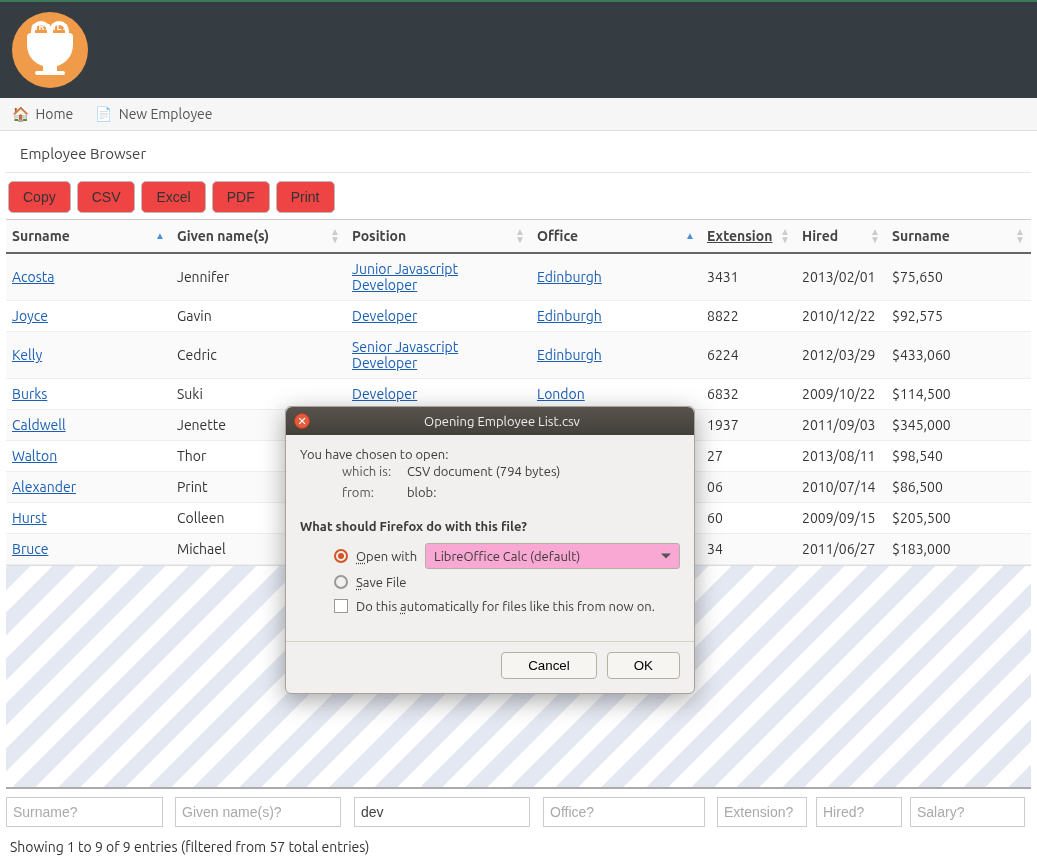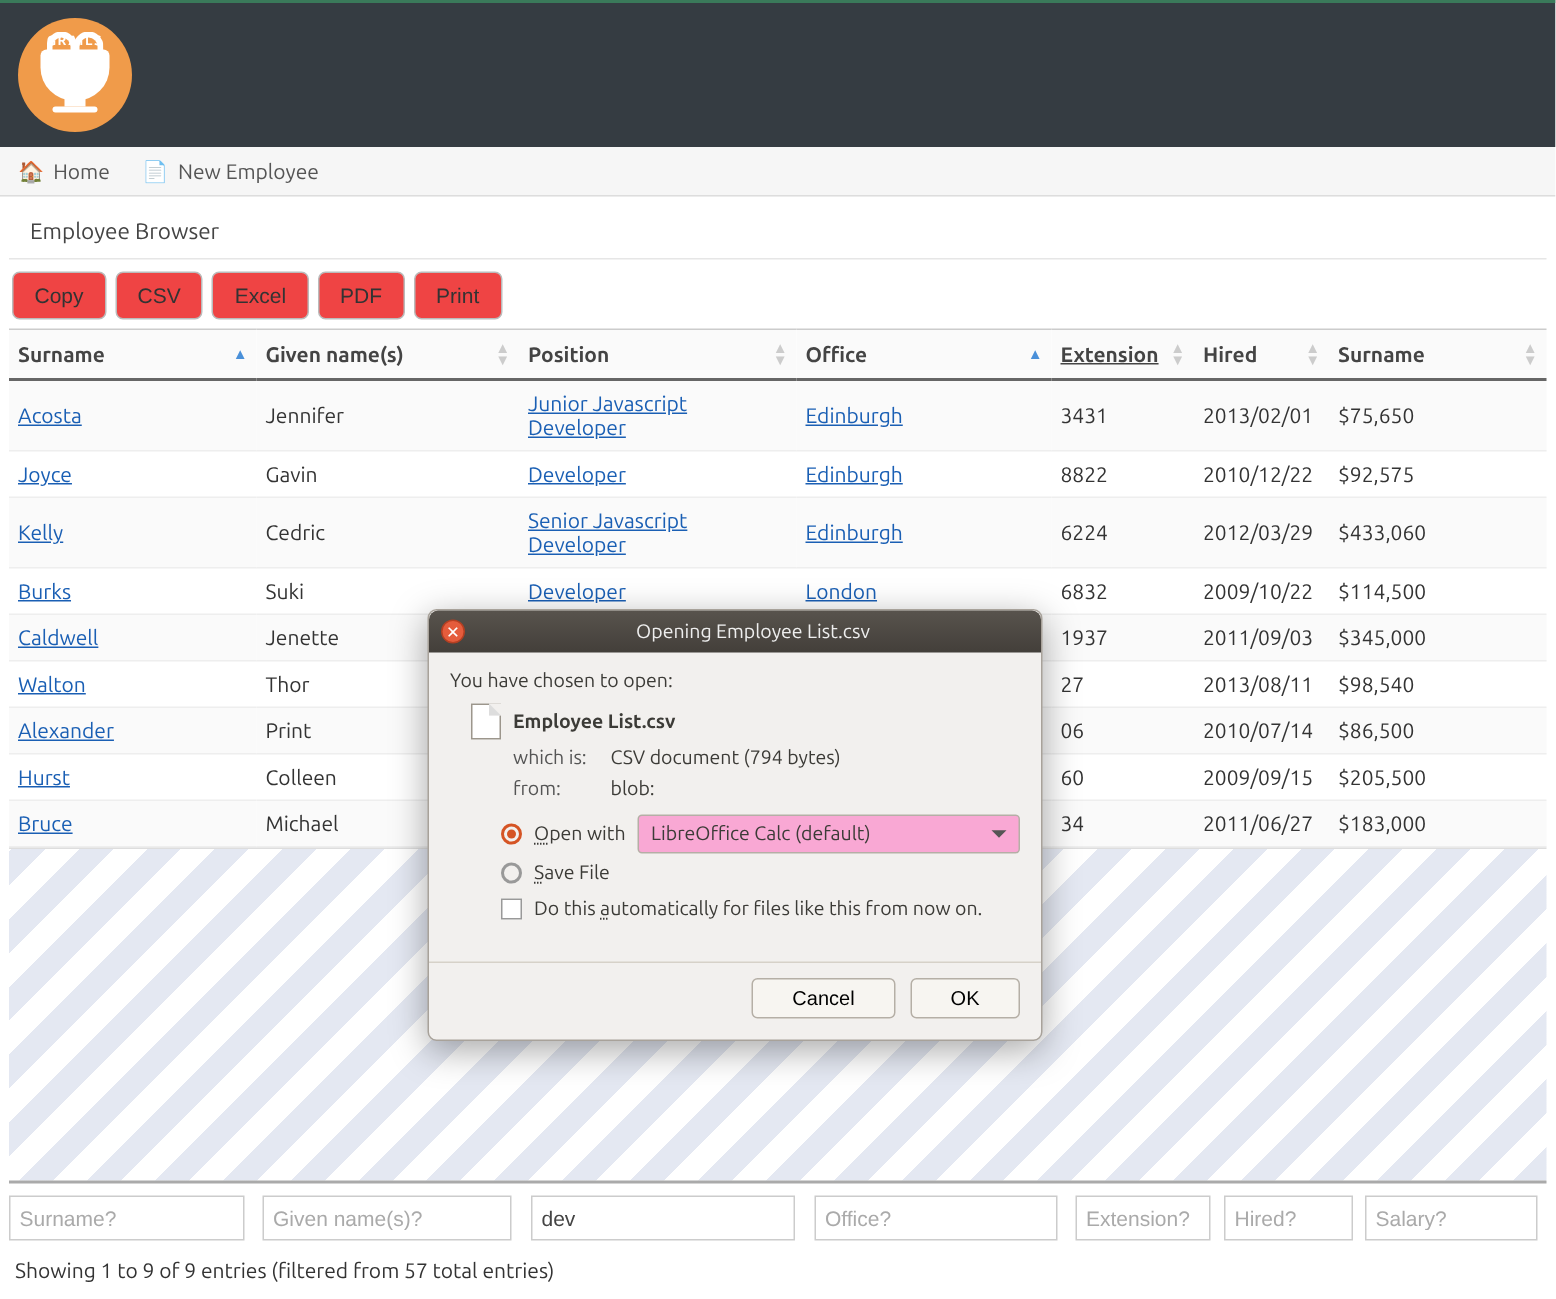--- a/index.html
+++ b/index.html
@@ -402,34 +402,31 @@
   <div class="status-line">Showing 1 to 9 of 9 entries (filtered from 57 total entries)</div>
 </div>
 
 <div class="dialog">
   <div class="dlg-title">
     <div class="dlg-close">✕</div>
     <div class="dlg-title-text">Opening Employee List.csv</div>
   </div>
   <div class="dlg-body">
     <div>You have chosen to open:</div>
-    <div class="dlg-file-row">
-      <div class="file-ico"></div>
-      <b>Employee List.csv</b>
-    </div>
     <div class="dlg-meta">
       <div>
         <span class="lbl">which is:</span>
         <span>CSV document (794 bytes)</span>
       </div>
       <div>
         <span class="lbl">from:</span>
         <span>blob:</span>
       </div>
     </div>
+    <div class="dlg-q">What should Firefox do with this file?</div>
 
     <div class="radio-row">
       <span class="radio checked"></span>
       <span><span class="underline-key">O</span><span>pen with</span></span>
       <div class="sel">
         <span>LibreOffice Calc (default)</span>
       </div>
     </div>
     <div class="radio-row">
       <span class="radio"></span>

